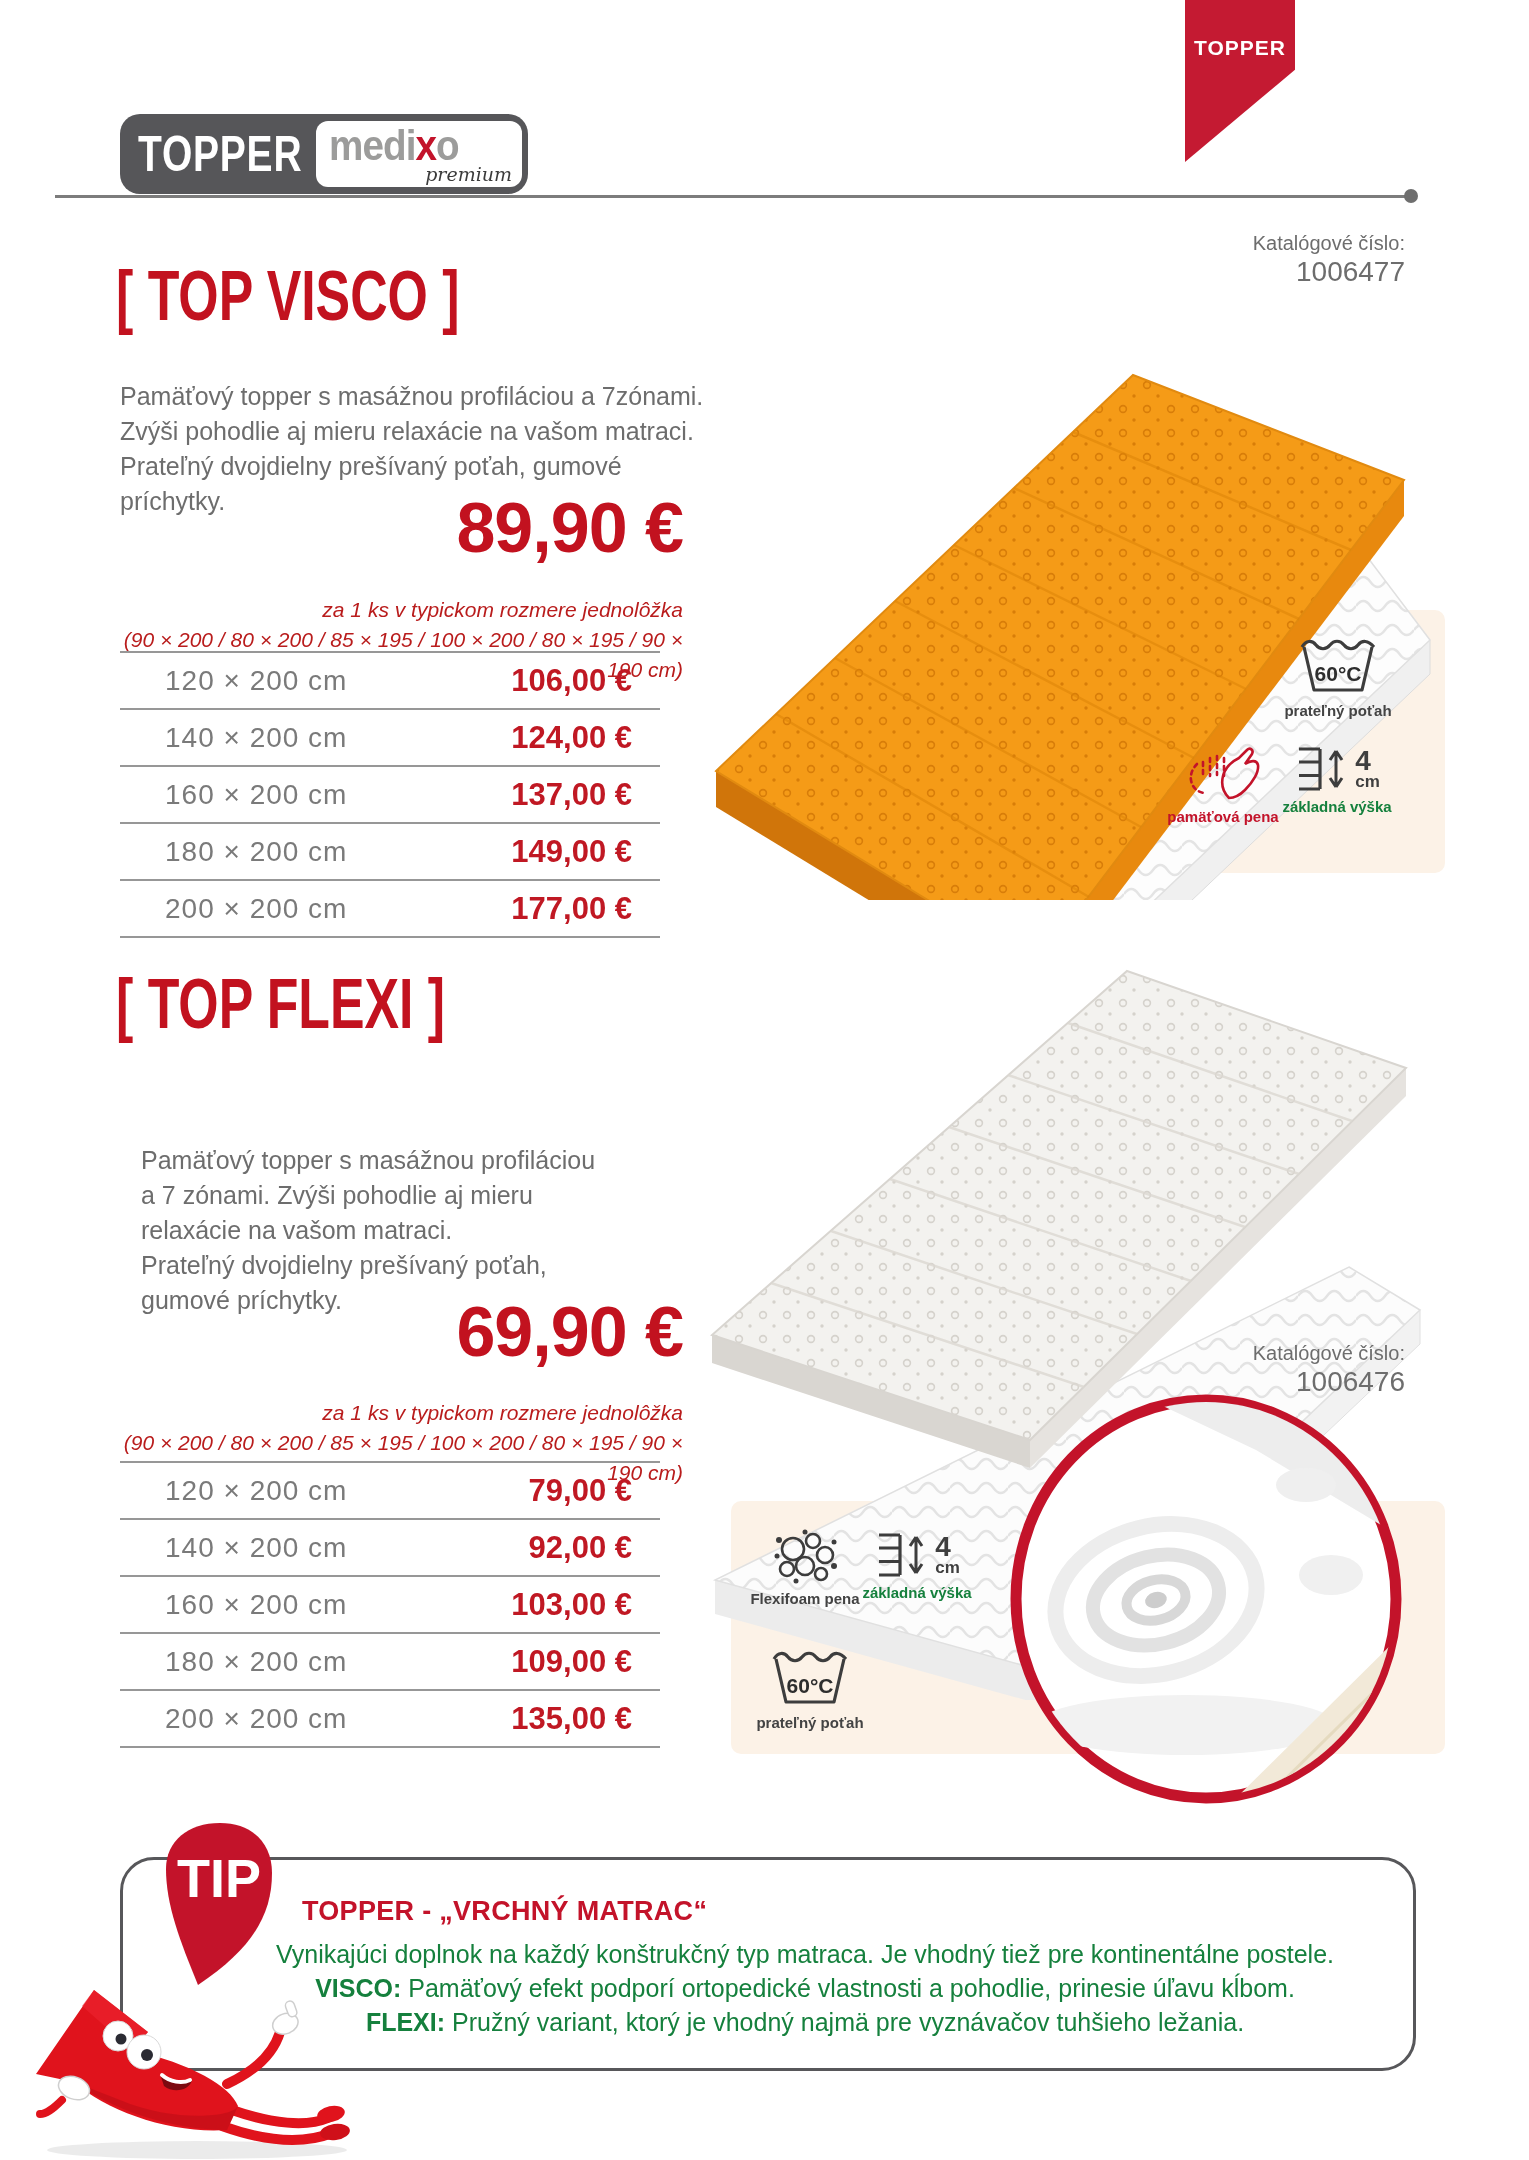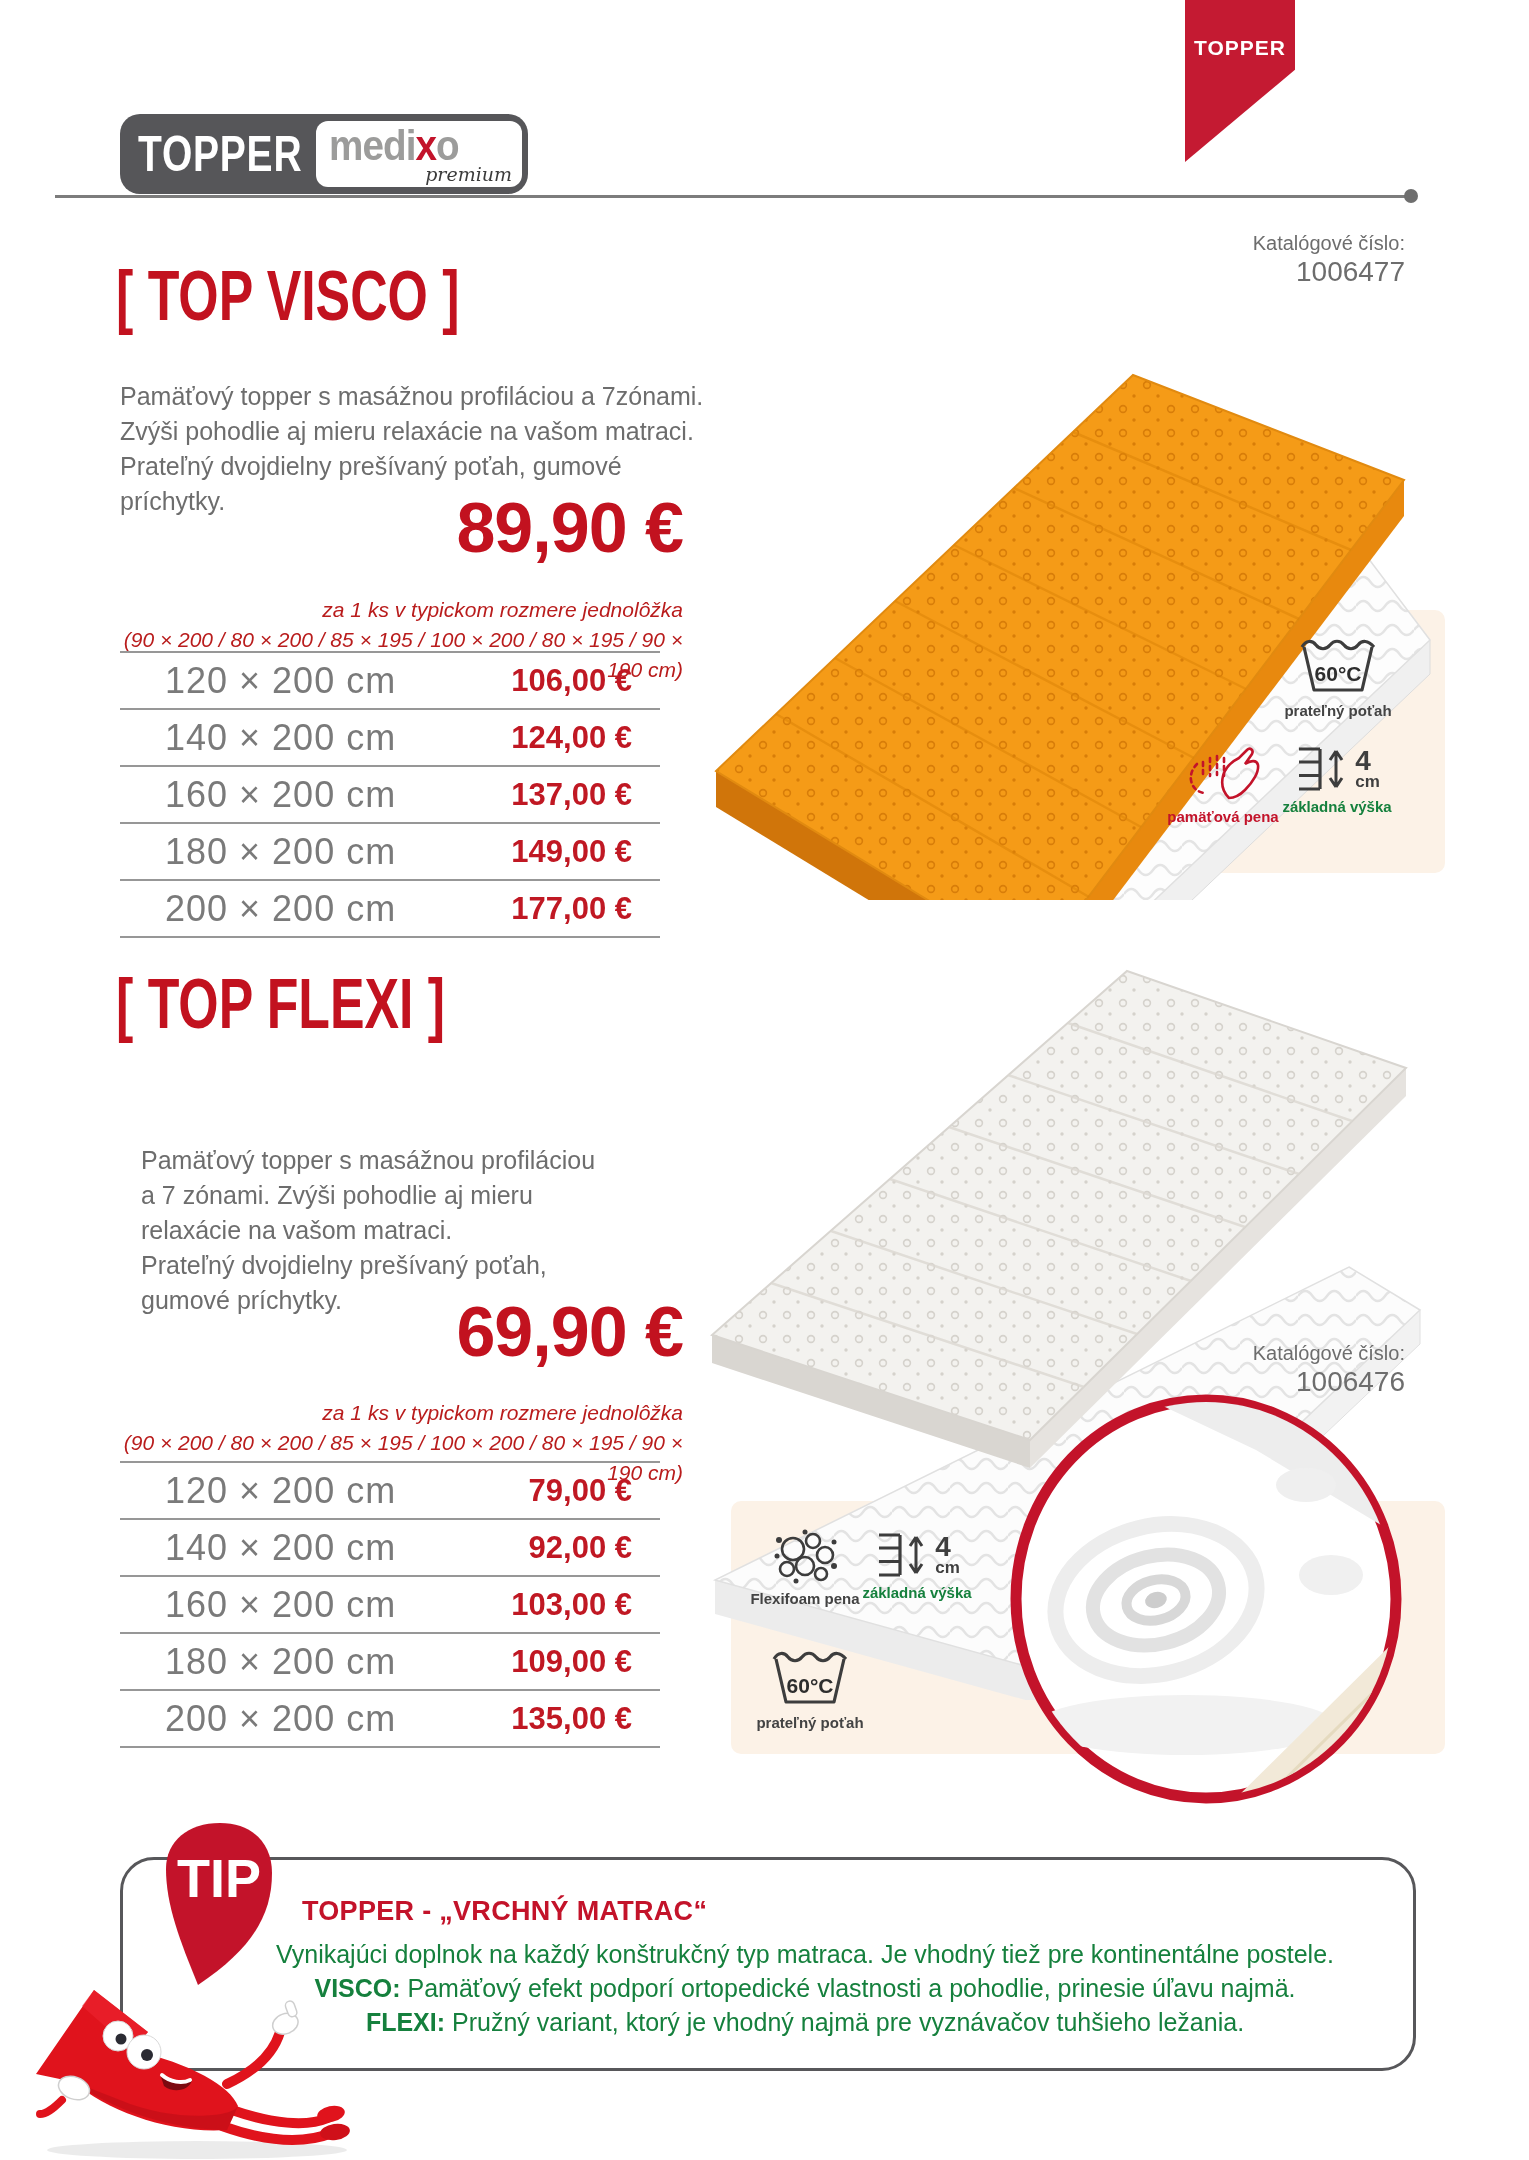--- a/index.html
+++ b/index.html
@@ -45,21 +45,21 @@
   .price-note{position:absolute;width:600px;text-align:right;font-style:italic;color:#b91c1c;
               font-size:21px;line-height:30px;z-index:4;}
   #note-visco{left:83px;top:595px;}
   #note-flexi{left:83px;top:1398px;}
   
   .size-table{position:absolute;left:120px;width:540px;z-index:4;}
   #table-visco{top:651px;}
   #table-flexi{top:1461px;}
   .size-row{height:55px;border-top:2px solid #979797;display:flex;align-items:center;}
   .size-table .size-row:last-child{border-bottom:2px solid #979797;}
-  .size{padding-left:45px;font-size:36px;color:#7a7a7a;letter-spacing:1px;}
+  .size{padding-left:45px;font-size:28px;color:#7a7a7a;letter-spacing:1px;}
   .rprice{margin-left:auto;padding-right:28px;font-size:31px;font-weight:700;color:#c01823;}
   
   .panel{position:absolute;background:#fcf2e7;border-radius:10px;z-index:1;}
   #panel1{left:1150px;top:610px;width:295px;height:263px;}
   #panel2{left:731px;top:1501px;width:714px;height:253px;}
   .feature{position:absolute;width:130px;display:flex;flex-direction:column;align-items:center;z-index:4;}
   .feat-label{margin-top:5px;font-size:15px;line-height:19px;}
   .lbl-dark{color:#434343;font-weight:600;}
   .lbl-red{color:#c3132a;font-weight:700;}
   .lbl-gray{color:#15803d;font-weight:700;}
@@ -370,21 +370,21 @@
   </div>
 
   <div id="tip-box"></div>
   <svg id="tip-pin" width="120" height="172" viewBox="0 0 120 172">
     <path d="M62,4 C94,4 114,24 114,54 C114,96 94,130 40,166 C22,122 8,86 8,50 C8,22 30,4 62,4 Z" fill="#c3132a"></path>
     <text x="61" y="78" text-anchor="middle" font-size="54" font-weight="bold" fill="#ffffff">TIP</text>
   </svg>
   <div id="tip-title">TOPPER - „VRCHNÝ MATRAC“</div>
   <div id="tip-lines">
     <div>Vynikajúci doplnok na každý konštrukčný typ matraca. Je vhodný tiež pre kontinentálne postele.</div>
-    <div><span class="tbold">VISCO:</span><span> Pamäťový efekt podporí ortopedické vlastnosti a pohodlie, prinesie úľavu najmä.</span></div>
+    <div><span class="tbold">VISCO:</span><span> Pamäťový efekt podporí ortopedické vlastnosti a pohodlie, prinesie úľavu kĺbom.</span></div>
     <div><span class="tbold">FLEXI:</span><span> Pružný variant, ktorý je vhodný najmä pre vyznávačov tuhšieho ležania.</span></div>
   </div>
 
   <svg id="mascot" width="330" height="190" viewBox="0 0 330 190">
     <ellipse cx="175" cy="178" rx="150" ry="9" fill="rgba(0,0,0,0.08)"></ellipse>
     <path d="M210,138 C250,152 285,155 306,146" stroke="#e0131c" stroke-width="10" fill="none" stroke-linecap="round"></path>
     <path d="M200,154 C245,170 282,172 310,161" stroke="#e0131c" stroke-width="10" fill="none" stroke-linecap="round"></path>
     <ellipse cx="309" cy="142" rx="14" ry="8" fill="#e0131c" transform="rotate(-12 309 142)"></ellipse>
     <ellipse cx="313" cy="160" rx="15" ry="8" fill="#cf1019" transform="rotate(-8 313 160)"></ellipse>
     <path d="M205,112 C235,98 252,80 258,60" stroke="#e0131c" stroke-width="10" fill="none" stroke-linecap="round"></path>

